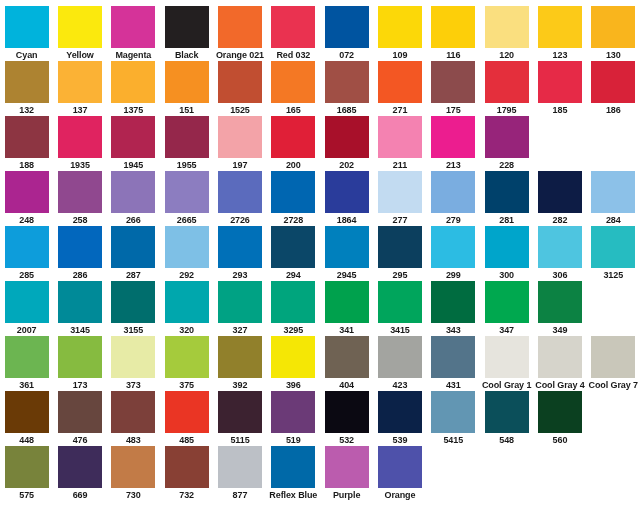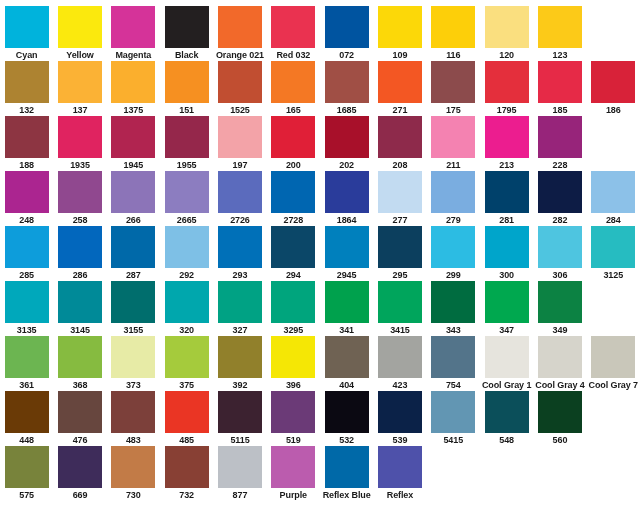--- a/index.html
+++ b/index.html
@@ -103,20 +103,24 @@
         <span class="swatch-label">116</span>
       </div>
       <div class="swatch-cell">
         <span class="swatch-chip" title="120" style="background-color: rgb(250, 223, 127);"></span>
         <span class="swatch-label">120</span>
       </div>
       <div class="swatch-cell">
         <span class="swatch-chip" title="123" style="background-color: rgb(252, 202, 24);"></span>
         <span class="swatch-label">123</span>
       </div>
+      <div class="swatch-cell">
+        <span class="swatch-chip" title="130" style="background-color: rgb(249, 181, 29);"></span>
+        <span class="swatch-label">130</span>
+      </div>
     </div>
     <div class="swatch-row">
       <div class="swatch-cell">
         <span class="swatch-chip" title="132" style="background-color: rgb(173, 131, 49);"></span>
         <span class="swatch-label">132</span>
       </div>
       <div class="swatch-cell">
         <span class="swatch-chip" title="137" style="background-color: rgb(251, 178, 53);"></span>
         <span class="swatch-label">137</span>
       </div>
@@ -184,24 +188,20 @@
       </div>
       <div class="swatch-cell">
         <span class="swatch-chip" title="200" style="background-color: rgb(224, 31, 55);"></span>
         <span class="swatch-label">200</span>
       </div>
       <div class="swatch-cell">
         <span class="swatch-chip" title="202" style="background-color: rgb(168, 16, 42);"></span>
         <span class="swatch-label">202</span>
       </div>
       <div class="swatch-cell">
-        <span class="swatch-chip" title="208" style="background-color: rgb(142, 42, 75);"></span>
-        <span class="swatch-label">208</span>
-      </div>
-      <div class="swatch-cell">
         <span class="swatch-chip" title="211" style="background-color: rgb(244, 130, 177);"></span>
         <span class="swatch-label">211</span>
       </div>
       <div class="swatch-cell">
         <span class="swatch-chip" title="213" style="background-color: rgb(236, 29, 143);"></span>
         <span class="swatch-label">213</span>
       </div>
       <div class="swatch-cell">
         <span class="swatch-chip" title="228" style="background-color: rgb(151, 36, 122);"></span>
         <span class="swatch-label">228</span>
@@ -303,21 +303,21 @@
         <span class="swatch-label">306</span>
       </div>
       <div class="swatch-cell">
         <span class="swatch-chip" title="3125" style="background-color: rgb(38, 188, 193);"></span>
         <span class="swatch-label">3125</span>
       </div>
     </div>
     <div class="swatch-row">
       <div class="swatch-cell">
         <span class="swatch-chip" title="3135" style="background-color: rgb(0, 168, 187);"></span>
-        <span class="swatch-label">3135</span>
+        <span class="swatch-label">2007</span>
       </div>
       <div class="swatch-cell">
         <span class="swatch-chip" title="3145" style="background-color: rgb(0, 138, 152);"></span>
         <span class="swatch-label">3145</span>
       </div>
       <div class="swatch-cell">
         <span class="swatch-chip" title="3155" style="background-color: rgb(0, 110, 109);"></span>
         <span class="swatch-label">3155</span>
       </div>
       <div class="swatch-cell">
@@ -353,21 +353,21 @@
         <span class="swatch-label">349</span>
       </div>
     </div>
     <div class="swatch-row">
       <div class="swatch-cell">
         <span class="swatch-chip" title="361" style="background-color: rgb(108, 181, 81);"></span>
         <span class="swatch-label">361</span>
       </div>
       <div class="swatch-cell">
         <span class="swatch-chip" title="368" style="background-color: rgb(134, 187, 64);"></span>
-        <span class="swatch-label">368</span>
+        <span class="swatch-label">173</span>
       </div>
       <div class="swatch-cell">
         <span class="swatch-chip" title="373" style="background-color: rgb(231, 235, 166);"></span>
         <span class="swatch-label">373</span>
       </div>
       <div class="swatch-cell">
         <span class="swatch-chip" title="375" style="background-color: rgb(165, 203, 60);"></span>
         <span class="swatch-label">375</span>
       </div>
       <div class="swatch-cell">
@@ -381,21 +381,21 @@
       <div class="swatch-cell">
         <span class="swatch-chip" title="404" style="background-color: rgb(111, 98, 83);"></span>
         <span class="swatch-label">404</span>
       </div>
       <div class="swatch-cell">
         <span class="swatch-chip" title="423" style="background-color: rgb(163, 164, 160);"></span>
         <span class="swatch-label">423</span>
       </div>
       <div class="swatch-cell">
         <span class="swatch-chip" title="431" style="background-color: rgb(83, 116, 138);"></span>
-        <span class="swatch-label">754</span>
+        <span class="swatch-label">431</span>
       </div>
       <div class="swatch-cell">
         <span class="swatch-chip" title="Cool Gray 1" style="background-color: rgb(230, 228, 221);"></span>
         <span class="swatch-label">Cool Gray 1</span>
       </div>
       <div class="swatch-cell">
         <span class="swatch-chip" title="Cool Gray 4" style="background-color: rgb(214, 212, 203);"></span>
         <span class="swatch-label">Cool Gray 4</span>
       </div>
       <div class="swatch-cell">
@@ -464,30 +464,30 @@
       </div>
       <div class="swatch-cell">
         <span class="swatch-chip" title="732" style="background-color: rgb(136, 64, 52);"></span>
         <span class="swatch-label">732</span>
       </div>
       <div class="swatch-cell">
         <span class="swatch-chip" title="877" style="background-color: rgb(188, 192, 198);"></span>
         <span class="swatch-label">877</span>
       </div>
       <div class="swatch-cell">
+        <span class="swatch-chip" title="Reflex Blue" style="background-color: rgb(0, 105, 168);"></span>
+        <span class="swatch-label">Reflex Blue</span>
+      </div>
+      <div class="swatch-cell">
         <span class="swatch-chip" title="Purple" style="background-color: rgb(187, 92, 174);"></span>
         <span class="swatch-label">Purple</span>
       </div>
       <div class="swatch-cell">
-        <span class="swatch-chip" title="Reflex Blue" style="background-color: rgb(0, 105, 168);"></span>
-        <span class="swatch-label">Reflex Blue</span>
-      </div>
-      <div class="swatch-cell">
         <span class="swatch-chip" title="Violet" style="background-color: rgb(78, 81, 170);"></span>
-        <span class="swatch-label">Reflex</span>
+        <span class="swatch-label">Orange</span>
       </div>
       <div class="swatch-cell empty">
         <span class="swatch-chip"></span>
         <span class="swatch-label"></span>
       </div>
       <div class="swatch-cell empty">
         <span class="swatch-chip"></span>
         <span class="swatch-label"></span>
       </div>
       <div class="swatch-cell empty">

